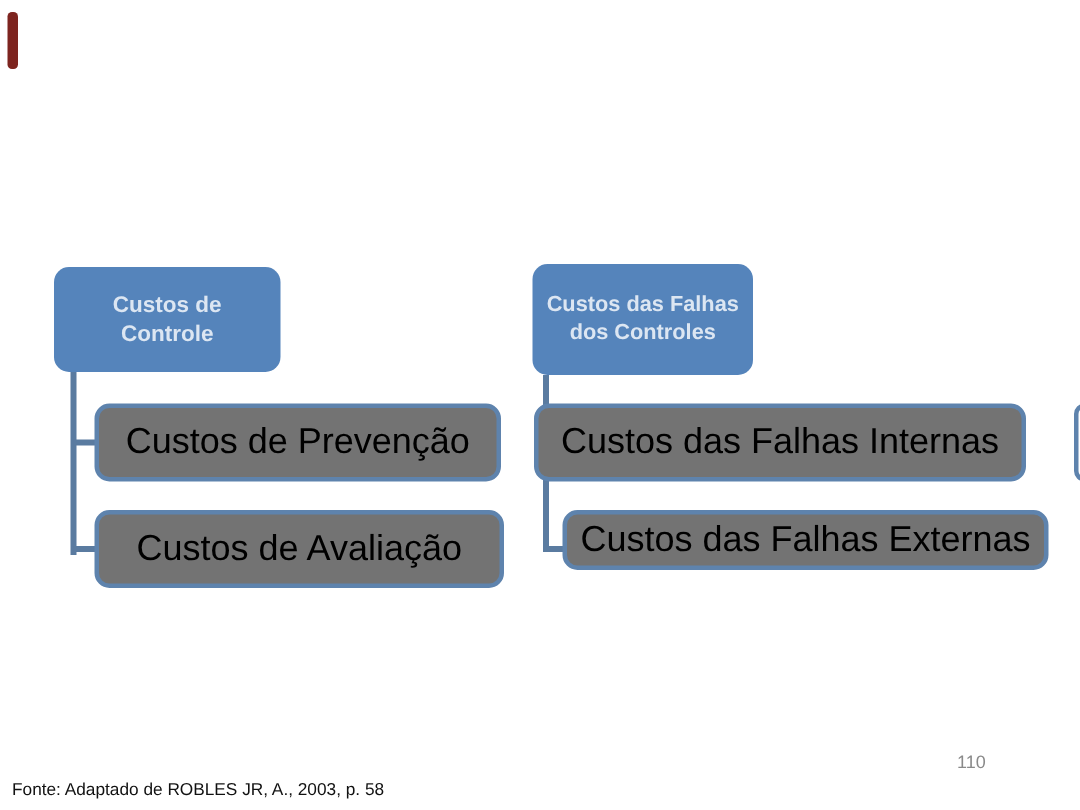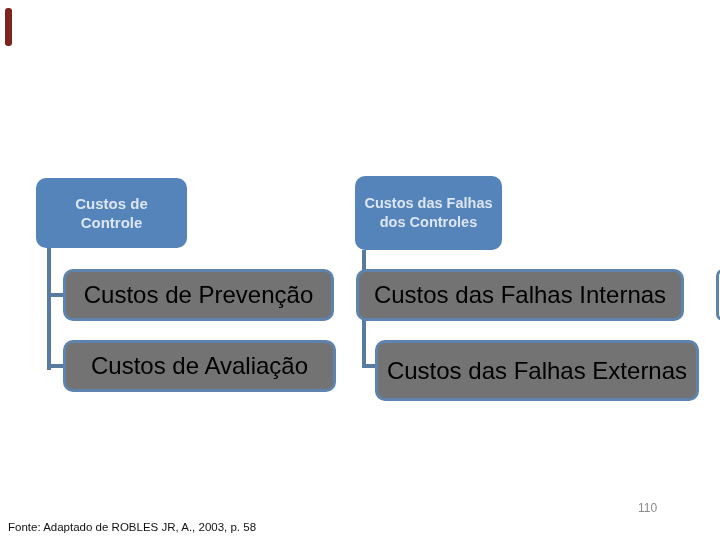--- a/index.html
+++ b/index.html
@@ -52,21 +52,21 @@
     color: #000000;
     font-size: 24px;
     display: flex; align-items: center; justify-content: center;
     text-align: center;
     box-sizing: border-box;
     white-space: nowrap;
   }
   .child-l1 { left: 63px;  top: 269px; width: 271px; height: 52px; }
   .child-l2 { left: 63px;  top: 340px; width: 273px; height: 52px; }
   .child-r1 { left: 356px; top: 269px; width: 328px; height: 52px; text-align: center; }
-  .child-r2 { left: 375px; top: 340px; width: 324px; height: 61px; }
+  .child-r2 { left: 375px; top: 340px; width: 324px; height: 40px; }
 
   
   .edge-sliver {
     position: absolute; left: 716px; top: 269px; width: 14px; height: 52px;
     background: #ffffff;
     border: 3px solid #5e83ad;
     border-radius: 10px;
     box-sizing: border-box;
   }
 

